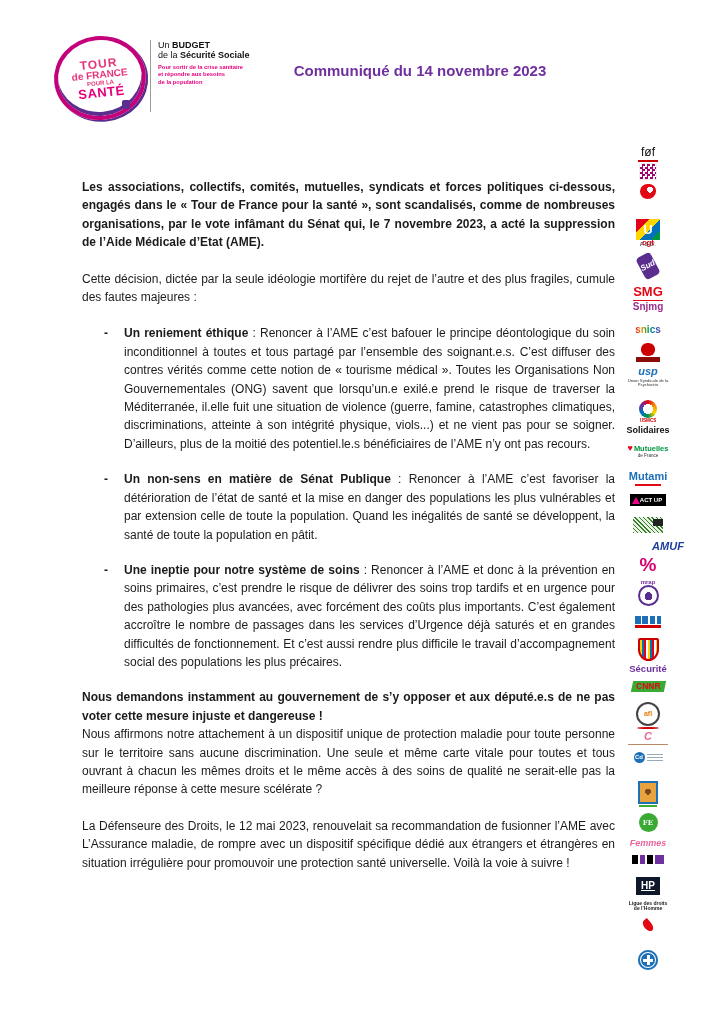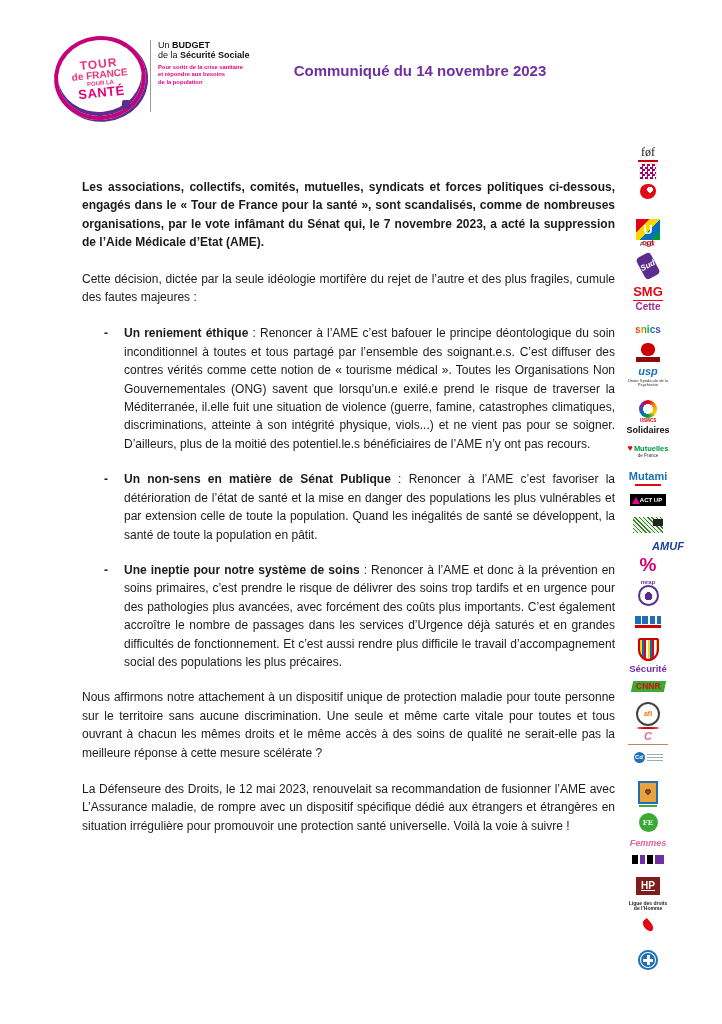--- a/index.html
+++ b/index.html
@@ -46,21 +46,21 @@
   .li{position:absolute;left:0;width:52px;display:flex;flex-direction:column;
       align-items:center;text-align:center;line-height:1.05;}
   .sub{font-size:4.6px;color:#333;margin-top:1px;}
   .p1{top:146px}.p2{top:163px}.p3{top:184px}.p4{top:219px}.p5{top:254px}
   .p6{top:285px}.p7{top:302px}.p8{top:325px}.p9{top:343px}.p10{top:366px}
   .p11{top:400px}.p12{top:426px}.p13{top:444px}.p14{top:471px}.p15{top:494px}
   .p16{top:517px}.p17{top:541px}.p18{top:555px}.p19{top:579px}.p20{top:616px}
   .p21{top:638px}.p22{top:664px}.p23{top:681px}.p24{top:702px}.p25{top:731px}
   .p26{top:752px}.p27{top:781px}.p28{top:813px}.p29{top:839px}.p30{top:855px}
   .p31{top:877px}.p32{top:901px}.p33{top:919px}.p34{top:950px}
-  .lg-fof{font-family:Liberation Serif, serif;font-size:12px;color:#111;justify-content:space-between;}
+  .lg-fof{font-family:Liberation Sans, sans-serif;font-size:12px;color:#111;justify-content:space-between;}
   .lg-fof .bar{width:20px;height:2px;background:#c00;margin-top:1px;}
   .lg-mosaic{width:16px;height:15px;background:repeating-conic-gradient(#a0026e 0 25%,#fff 0 50%) 0 0/5px 5px;border:1px solid #eee;}
   .lg-cgt .blob{width:16px;height:15px;border-radius:50% 45% 55% 50%;
      background:radial-gradient(circle at 62% 38%,#fff 0 3px,#e30613 3px);}
   .lg-cgt .t{font-size:8px;font-weight:800;color:#e30613;margin-top:40px;}
   .lg-fsu .u{width:24px;height:21px;display:flex;align-items:center;justify-content:center;
      color:#fff;font-weight:800;font-size:13px;
      background:linear-gradient(135deg,#e2001a 0 30%,#ffd500 30% 55%,#0072bb 55% 80%,#00963f 80%);}
   .lg-fsu .sub{font-style:italic;font-size:6px;}
   .lg-sud .tag{width:16px;height:24px;border-radius:4px;background:#5b2d8e;
@@ -118,21 +118,21 @@
   .lg-cdd .txt{width:16px;height:8px;background:repeating-linear-gradient(#9ab 0 1px,#fff 1px 3px);}
   .lg-framed .frame{width:16px;height:19px;border:2px solid #1d70b7;
      background:radial-gradient(circle at 50% 45%,#7a4a1e 0 3px,#e8a33d 3px);}
   .lg-framed .bar{width:18px;height:2px;background:#3aaa35;margin-top:1px;}
   .lg-fe .c{width:19px;height:19px;border-radius:50%;background:#3aaa35;color:#fff;
      font-size:7px;font-weight:800;display:flex;align-items:center;justify-content:center;
      font-family:"DejaVu Serif",serif;}
   .lg-femmes{font-size:9px;font-style:italic;font-weight:700;color:#e5669c;}
   .lg-blocks{width:32px;height:9px;
      background:linear-gradient(90deg,#000 0 18%,#fff 18% 24%,#7030a0 24% 42%,#fff 42% 48%,#000 48% 66%,#fff 66% 72%,#7030a0 72%);}
-  .lg-hp .sq{width:24px;height:18px;background:#7f1d1d;color:#fff;font-weight:800;font-size:10px;
+  .lg-hp .sq{width:24px;height:18px;background:#0f172a;color:#fff;font-weight:800;font-size:10px;
      display:flex;align-items:center;justify-content:center;text-decoration:underline;}
   .lg-ldh{font-size:5px;color:#222;width:44px;font-weight:600;}
   .lg-flame .d{width:8px;height:13px;background:#e30613;border-radius:50% 50% 50% 0;transform:rotate(140deg);}
   .lg-badge .b{width:20px;height:20px;border-radius:50%;background:#1d70b7;position:relative;
      box-shadow:inset 0 0 0 2px #1d70b7, inset 0 0 0 3px #fff;}
   .lg-badge .b::before{content:"";position:absolute;left:9px;top:5px;width:2.5px;height:10px;background:#fff;}
   .lg-badge .b::after{content:"";position:absolute;left:5px;top:9px;width:10px;height:2.5px;background:#fff;}
 </style>
 </head>
 <body>
@@ -173,20 +173,21 @@
       <div class="bullet">
         <span class="dash">-</span>
         <div class="btxt"><span class="blead">Un non-sens en matière de Sénat Publique</span><span> : Renoncer à l’AME c’est favoriser la détérioration de l’état de santé et la mise en danger des populations les plus vulnérables et par extension celle de toute la population. Quand les inégalités de santé se développent, la santé de toute la population en pâtit.</span></div>
       </div>
       <div class="bullet">
         <span class="dash">-</span>
         <div class="btxt"><span class="blead">Une ineptie pour notre système de soins</span><span> : Renoncer à l’AME et donc à la prévention en soins primaires, c’est prendre le risque de délivrer des soins trop tardifs et en urgence pour des pathologies plus avancées, avec forcément des coûts plus importants. C’est également accroître le nombre de passages dans les services d’Urgence déjà saturés et en grandes difficultés de fonctionnement. Et c’est aussi rendre plus difficile le travail d’accompagnement social des populations les plus précaires.</span></div>
       </div>
     </div>
 
+    <p class="para bold tight">Nous demandons instamment au gouvernement de s’y opposer et aux député.e.s de ne pas voter cette mesure injuste et dangereuse !</p>
     <p class="para">Nous affirmons notre attachement à un dispositif unique de protection maladie pour toute personne sur le territoire sans aucune discrimination. Une seule et même carte vitale pour toutes et tous ouvrant à chacun les mêmes droits et le même accès à des soins de qualité ne serait-elle pas la meilleure réponse à cette mesure scélérate ?</p>
     <p class="para">La Défenseure des Droits, le 12 mai 2023, renouvelait sa recommandation de fusionner l’AME avec L’Assurance maladie, de rompre avec un dispositif spécifique dédié aux étrangers et étrangères en situation irrégulière pour promouvoir une protection santé universelle. Voilà la voie à suivre !</p>
   </div>
 
   <div class="logos">
     <div class="li p1 lg-fof">
         <span>føf</span>
         <span class="bar"></span>
       </div>
     <div class="li p2">
@@ -200,21 +201,21 @@
         <span class="u">U</span>
         <span class="sub">F.S.U.</span>
       </div>
     <div class="li p5 lg-sud">
         <span class="tag">Sud</span>
       </div>
     <div class="li p6">
         <span class="lg-smg">SMG</span>
       </div>
     <div class="li p7">
-        <span class="lg-snjmg">Cette</span>
+        <span class="lg-snjmg">Snjmg</span>
       </div>
     <div class="li p8">
         <span class="lg-snics">snics</span>
       </div>
     <div class="li p9 lg-fist">
         <span class="f"></span>
         <span class="band"></span>
       </div>
     <div class="li p10 lg-usp">
         <span class="t">usp</span>

